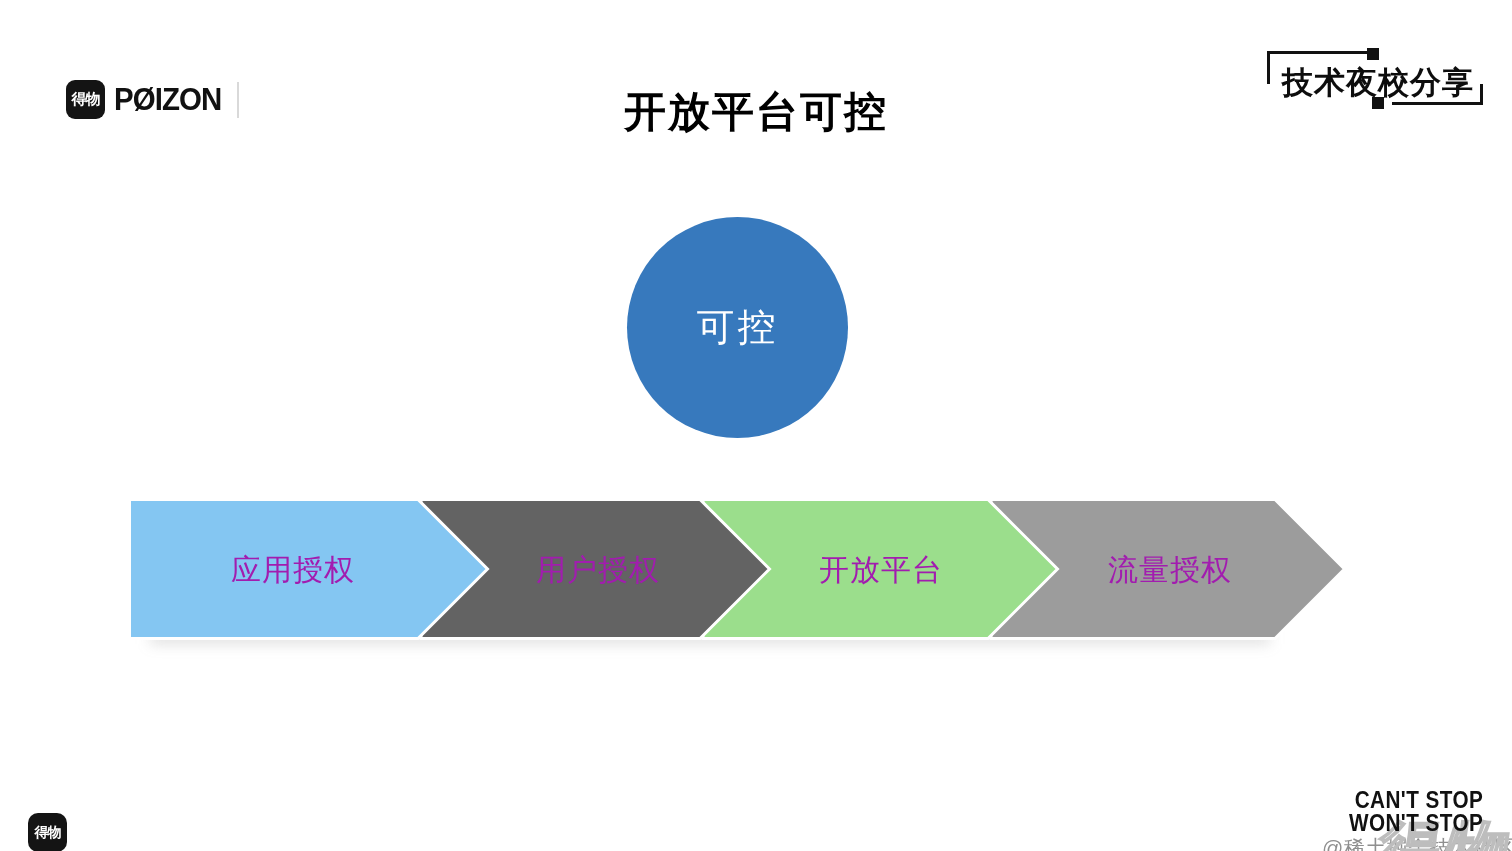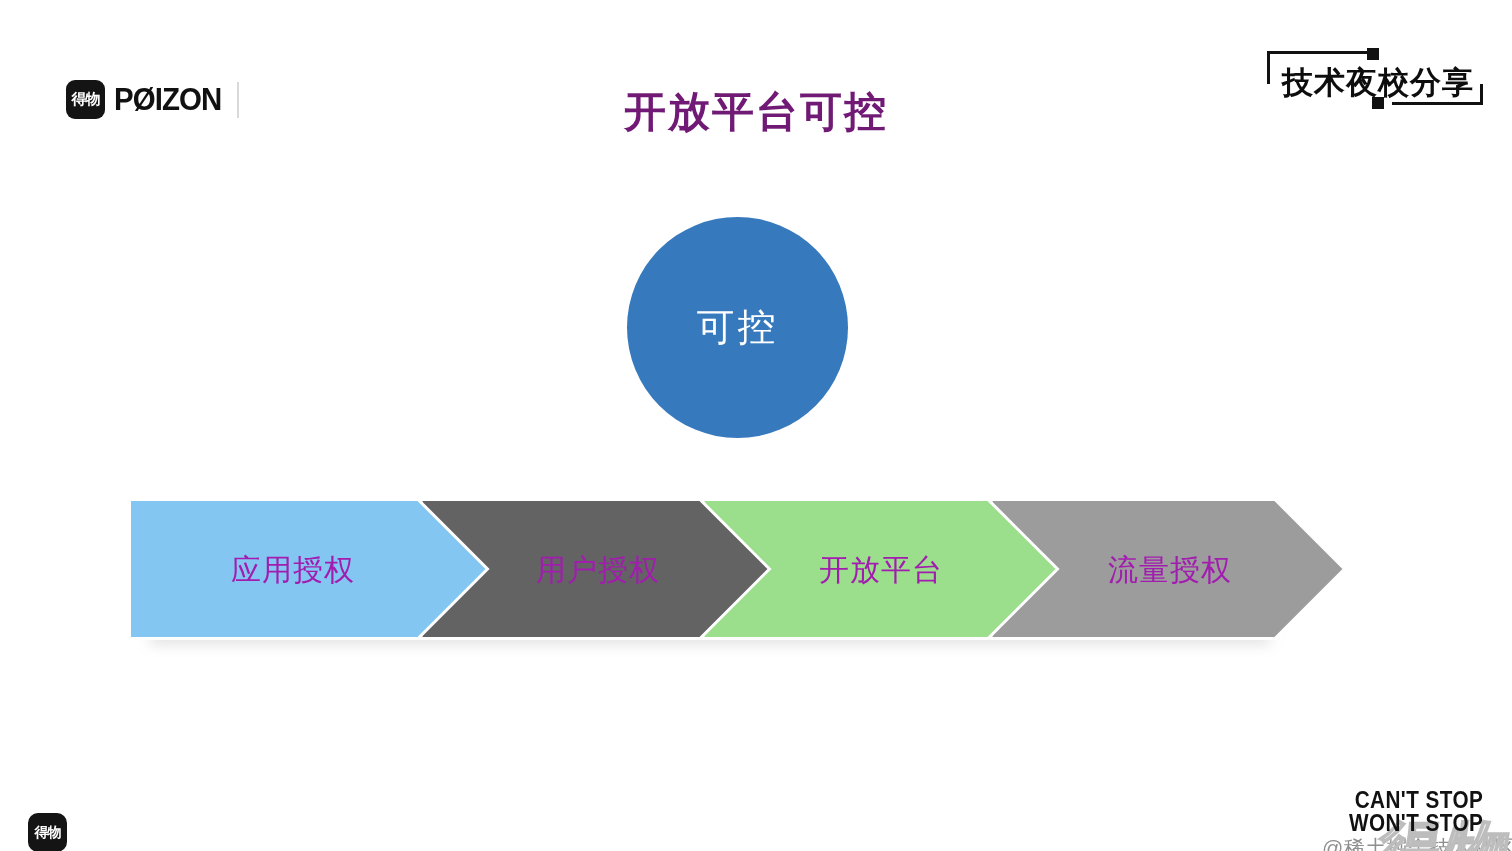--- a/index.html
+++ b/index.html
@@ -16,21 +16,21 @@
     display:flex; align-items:center; justify-content:center;
     color:#fff; font-size:15px; font-weight:700; letter-spacing:-1px;
   }
   .brand-name { margin-left:9px; font-size:32px; font-weight:900; letter-spacing:-1px; color:#111;
     display:inline-block; transform:scaleX(0.92); transform-origin:left center; }
   .brand-divider { width:2px; height:36px; background:#d9d9d9; margin:0 12px 0 6px; }
   .brand-sub { font-size:30px; font-weight:500; color:#3d3d3d; letter-spacing:2px; }
 
   .title {
     position:absolute; left:0; top:52px; width:100%; text-align:center;
-    font-size:42px; font-weight:900; letter-spacing:2px; color:#701a75;
+    font-size:42px; font-weight:900; letter-spacing:2px; color:#000000;
   }
 
   .stamp { position:absolute; left:1262px; top:13px; width:226px; height:68px; }
   .stamp-text { position:absolute; left:20px; top:17px; font-size:31px; font-weight:600; letter-spacing:1px; color:#0d0d0d; }
   .stamp-bracket-tl { position:absolute; left:5px; top:6px; width:100px; height:33px;
     border-left:3px solid #111; border-top:3px solid #111; }
   .stamp-bracket-br { position:absolute; left:130px; top:39px; width:91px; height:21px;
     border-right:3px solid #111; border-bottom:3px solid #111; }
   .stamp-square-top { position:absolute; left:105px; top:3px; width:12px; height:12px; background:#111; }
   .stamp-square-bottom { position:absolute; left:110px; top:52px; width:12px; height:12px; background:#111; }

